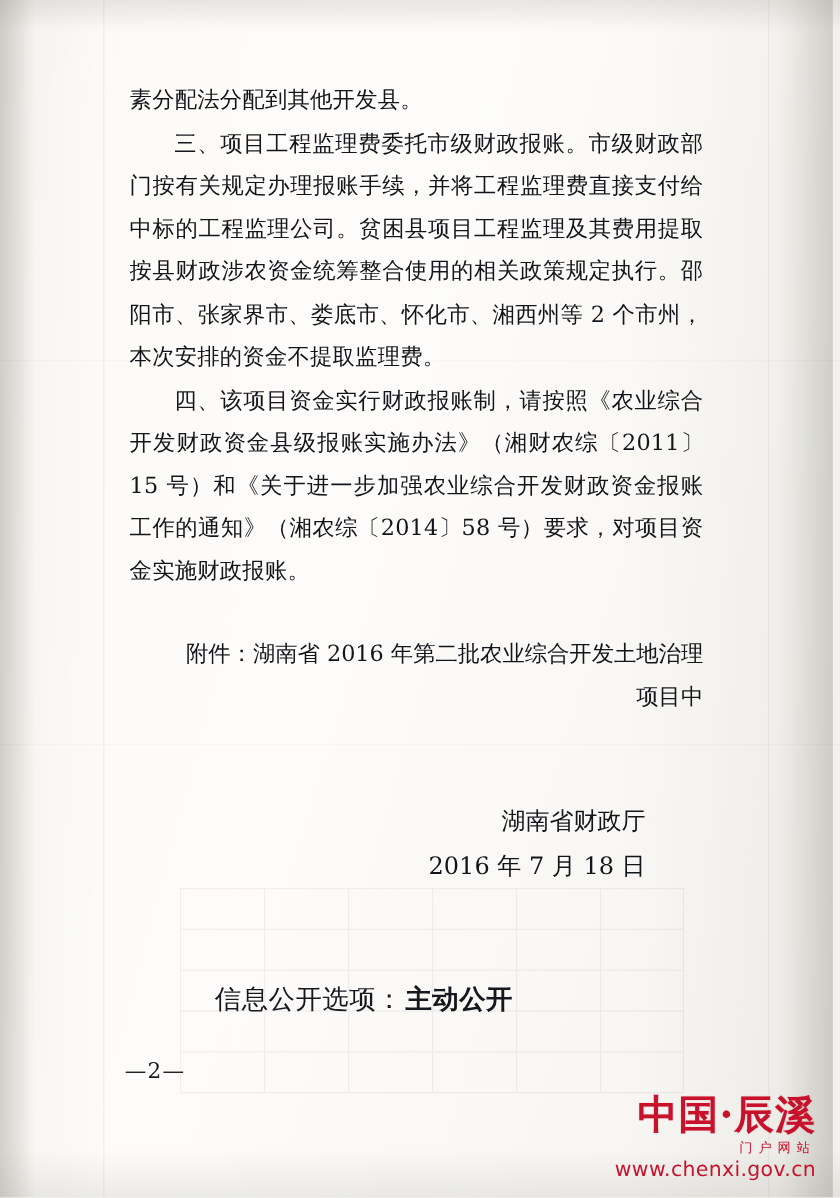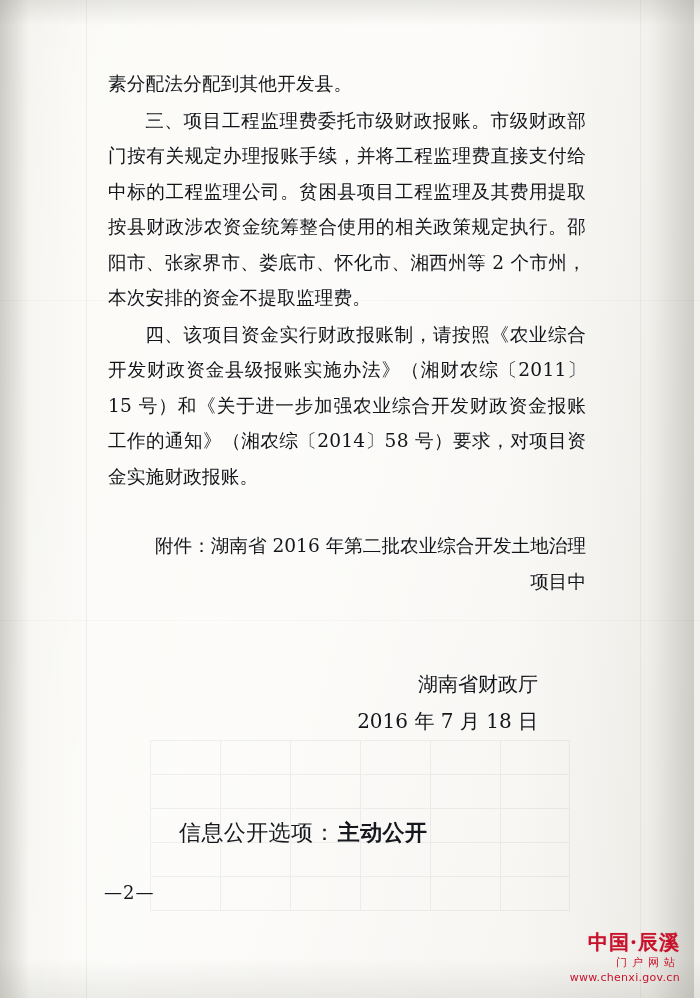--- a/index.html
+++ b/index.html
@@ -125,34 +125,34 @@
   .stamp {
     position: absolute;
     right: 14px;
     bottom: 14px;
     text-align: right;
     color: #c4122f;
     line-height: 1.08;
     font-family: "DejaVu Serif", "Liberation Serif", serif;
   }
   .stamp .stamp-main {
-    font-size: 20px;
+    font-size: 33px;
     font-weight: bold;
     letter-spacing: 1px;
     color: #c8122c;
     text-shadow: 0 0 1px rgba(200,18,44,0.4);
   }
   .stamp .stamp-sub {
     font-size: 11px;
     letter-spacing: 5px;
     color: #c8122c;
     margin-top: 4px;
   }
   .stamp .stamp-url {
-    font-size: 11px;
+    font-size: 17px;
     letter-spacing: 0.3px;
     color: #c8122c;
     margin-top: 3px;
     font-family: "DejaVu Sans", "Liberation Sans", sans-serif;
   }
 </style>
 </head>
 <body>
 
 <div id="page">

